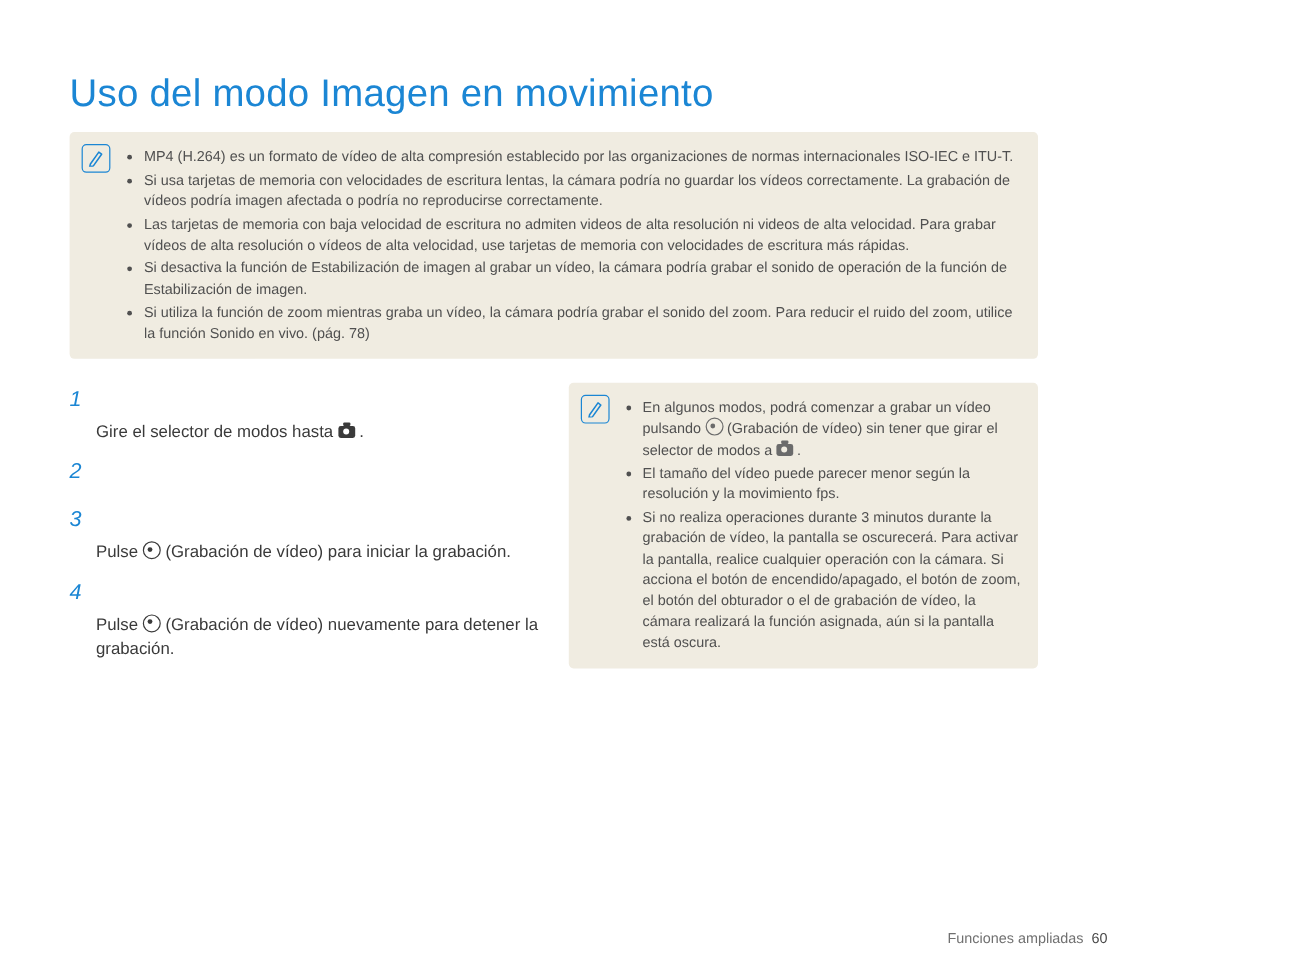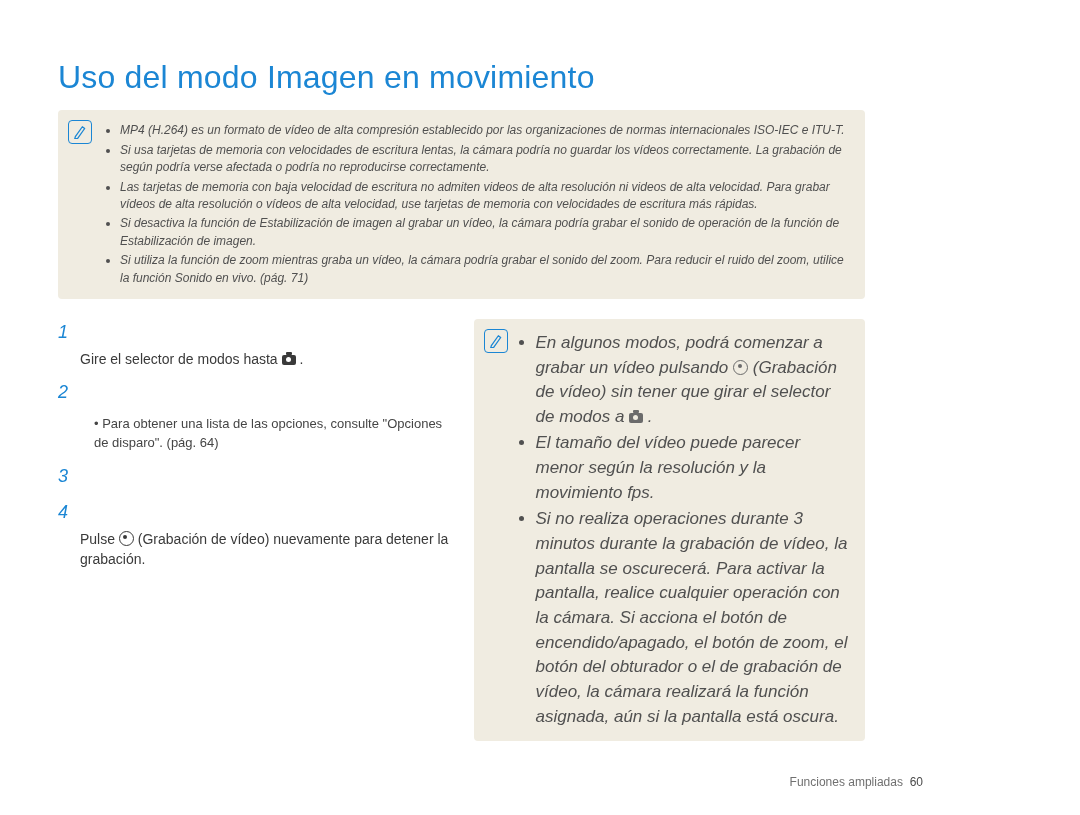--- a/index.html
+++ b/index.html
@@ -47,21 +47,20 @@
     border: 1.5px solid #1b86d4;
     border-radius: 4px;
     color: #1b86d4;
     display: flex;
     align-items: center;
     justify-content: center;
   }
   .note-box ul {
     margin: 0;
     padding-left: 14px;
-    font-style: italic;
   }
   .note-box li {
     margin: 2px 0;
   }
   .columns {
     display: flex;
     gap: 24px;
     margin-top: 20px;
   }
   .col-left {
@@ -90,21 +89,21 @@
   }
   .step-sub {
     font-size: 13px;
     color: #454545;
     margin: 6px 0 0 14px;
   }
   .step-sub::before {
     content: "•  ";
   }
   .small-note {
-    font-size: 17px;
+    font-size: 12px;
   }
   .icon-camera {
     display: inline-block;
     width: 14px; height: 10px;
     background: #3a3a3a;
     border-radius: 2px;
     position: relative;
     vertical-align: -1px;
   }
   .icon-camera::before {
@@ -167,49 +166,53 @@
 
 
   <div class="note-box">
     <span class="note-icon">
       <svg width="14" height="14" viewBox="0 0 24 24" fill="none" stroke="#1b86d4" stroke-width="2.2">
         <path d="M4 20 L16 3 L20 6 L8 23 L3 24 Z" stroke-linejoin="round"></path>
       </svg>
     </span>
     <ul>
       <li>MP4 (H.264) es un formato de vídeo de alta compresión establecido por las organizaciones de normas internacionales ISO-IEC e ITU-T.</li>
-      <li>Si usa tarjetas de memoria con velocidades de escritura lentas, la cámara podría no guardar los vídeos correctamente. La grabación de según podría verse afectada o podría no reproducirse correctamente.</li>
+      <li>Si usa tarjetas de memoria con velocidades de escritura lentas, la cámara podría no guardar los vídeos correctamente. La grabación de vídeos podría imagen afectada o podría no reproducirse correctamente.</li>
       <li>Las tarjetas de memoria con baja velocidad de escritura no admiten videos de alta resolución ni videos de alta velocidad. Para grabar vídeos de alta resolución o vídeos de alta velocidad, use tarjetas de memoria con velocidades de escritura más rápidas.</li>
       <li>Si desactiva la función de Estabilización de imagen al grabar un vídeo, la cámara podría grabar el sonido de operación de la función de Estabilización de imagen.</li>
-      <li>Si utiliza la función de zoom mientras graba un vídeo, la cámara podría grabar el sonido del zoom. Para reducir el ruido del zoom, utilice la función Sonido en vivo. (pág. 71)</li>
+      <li>Si utiliza la función de zoom mientras graba un vídeo, la cámara podría grabar el sonido del zoom. Para reducir el ruido del zoom, utilice la función Sonido en vivo. (pág. 78)</li>
     </ul>
   </div>
 
   <div class="columns">
 
     <div class="col-left">
 
       <div class="step">
         <span class="step-num">1</span>
         <span class="step-body">
           <span>Gire el selector de modos hasta </span>
           <span class="icon-camera"></span>
           <span>.</span>
         </span>
       </div>
 
       <div class="step">
         <span class="step-num">2</span>
         <span class="step-body">
-          <div class="step-sub">Para obtener una lista de las opciones, consulte "Opciones de disparo". (pág. 64)</div>
         </span>
       </div>
 
       <div class="step">
         <span class="step-num">3</span>
+        <span class="step-body">
+          <span>Pulse </span>
+          <span class="icon-rec"></span>
+          <span> (Grabación de vídeo) para iniciar la grabación.</span>
+        </span>
       </div>
 
       <div class="step">
         <span class="step-num">4</span>
         <span class="step-body">
           <span>Pulse </span>
           <span class="icon-rec"></span>
           <span> (Grabación de vídeo) nuevamente para detener la grabación.</span>
         </span>
       </div>

